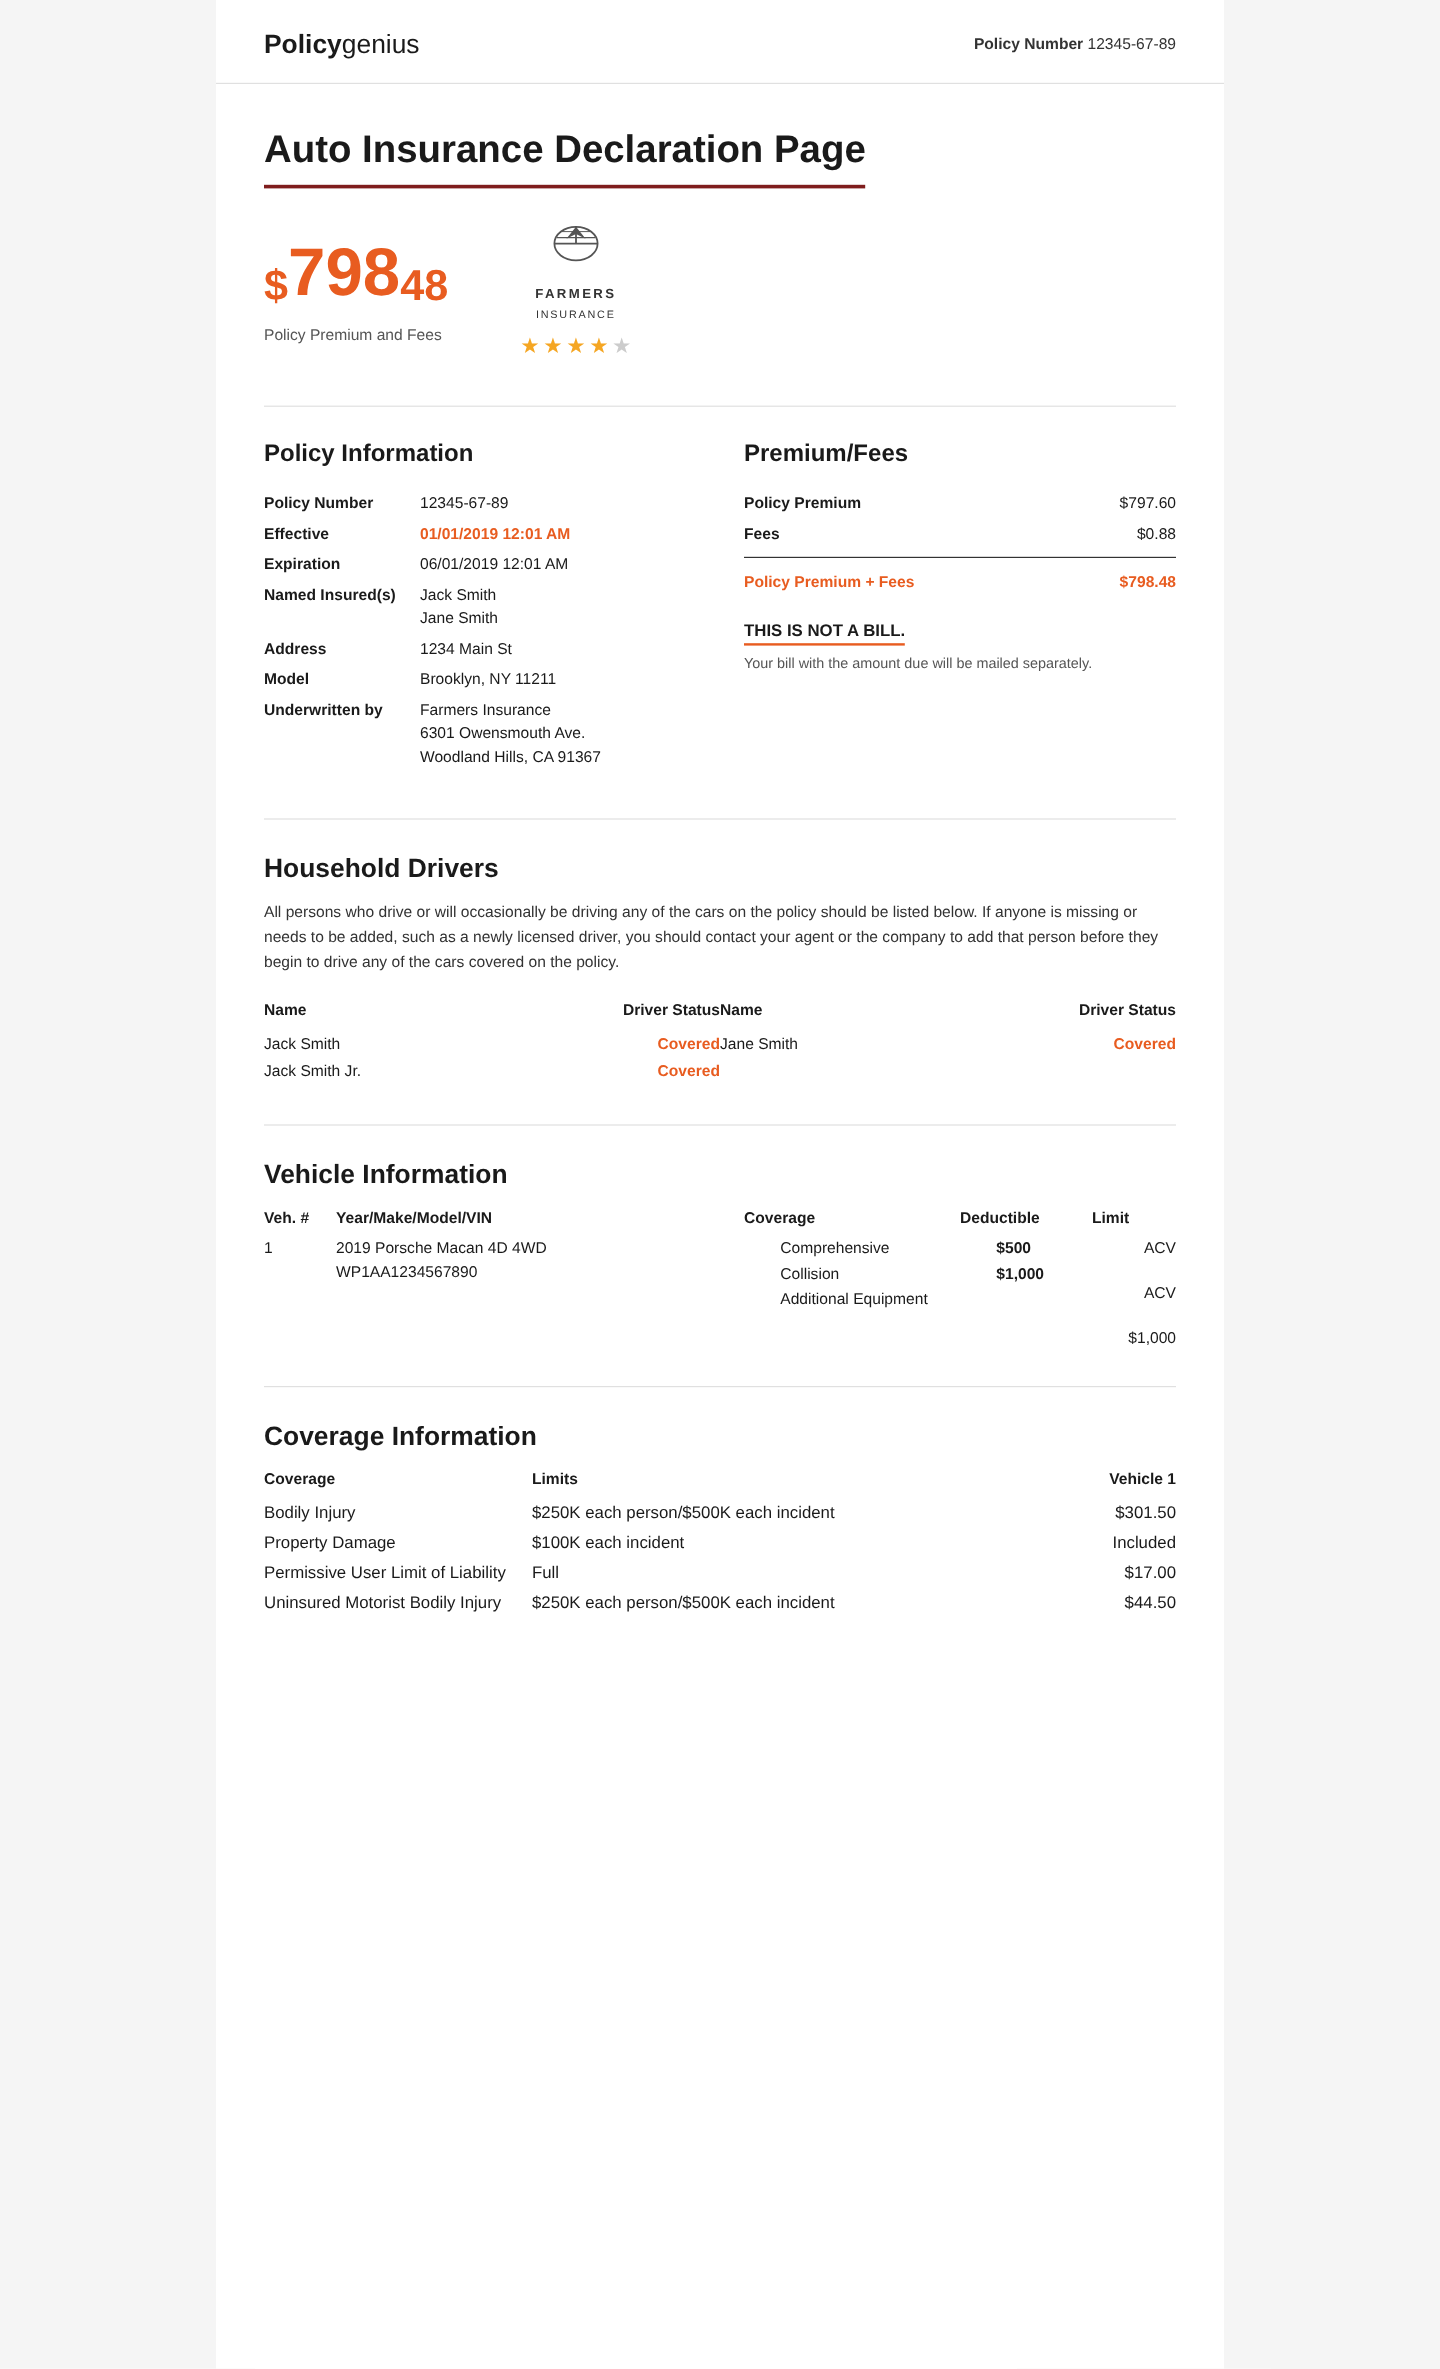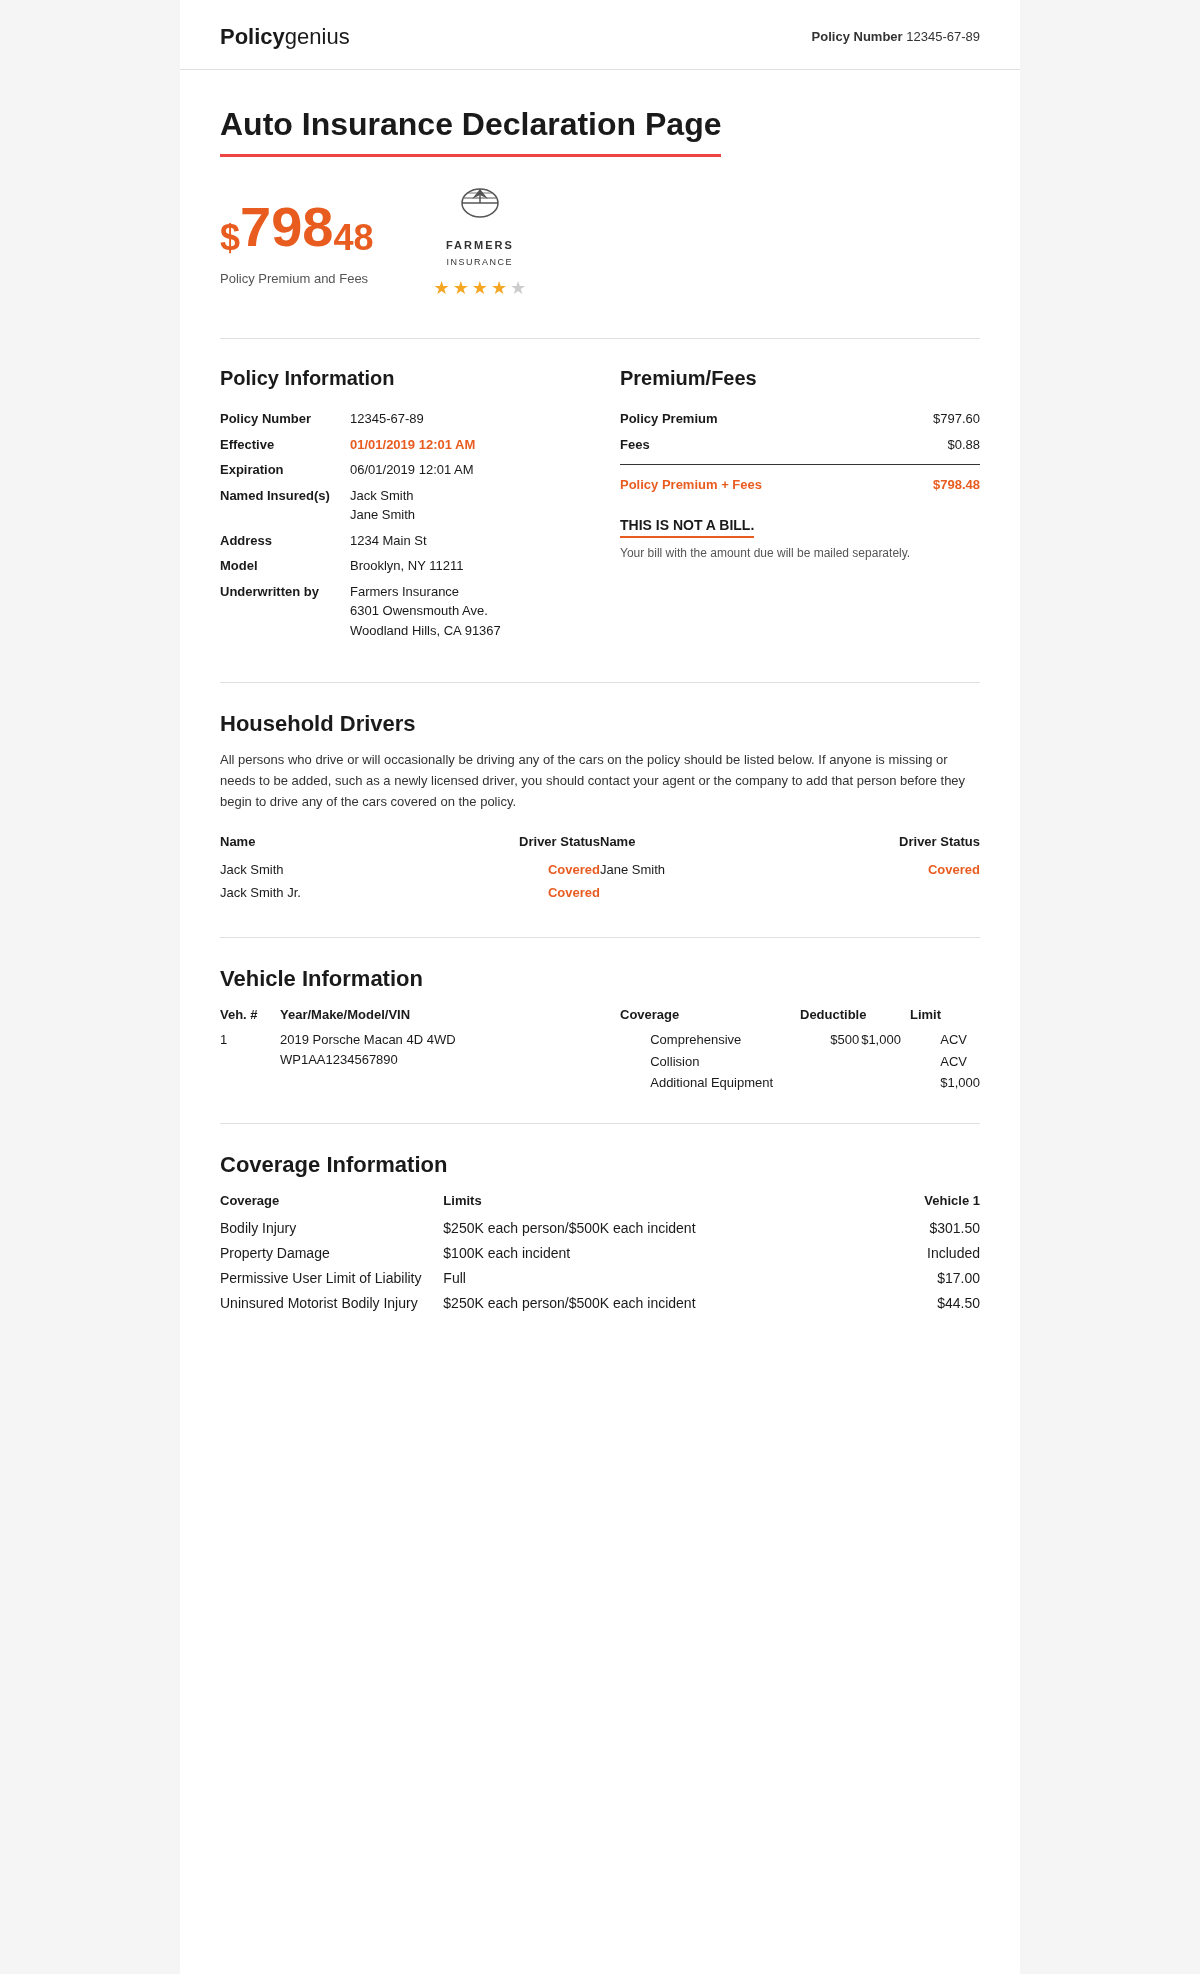--- a/index.html
+++ b/index.html
@@ -44,21 +44,21 @@
     .main-content {
       padding: 30px 40px 40px 40px;
     }
     
     .page-title {
       font-size: 32px;
       font-weight: 800;
       color: #1a1a1a;
       margin-bottom: 28px;
       padding-bottom: 6px;
-      border-bottom: 3px solid #ef4444;
+      border-bottom: 3px solid #7f1d1d;
       display: inline-block;
     }
     
     .premium-section {
       display: flex;
       align-items: center;
       margin-bottom: 36px;
       gap: 60px;
     }
     .premium-amount-block {}
@@ -288,28 +288,30 @@
       font-size: 13px;
     }
     .veh-coverage-lines {
       display: flex;
       flex-direction: column;
       gap: 2px;
       min-width: 180px;
     }
     .veh-deductible-lines {
       display: flex;
-      flex-direction: row;
+      flex-direction: column;
       gap: 2px;
       min-width: 110px;
+      font-weight: bold;
     }
     .veh-limit-lines {
       display: flex;
       flex-direction: column;
-      gap: 2px;
+      gap: 18px;
+      text-align: right;
     }
     
     .coverage-section {
       margin-bottom: 30px;
     }
     .coverage-header-row {
       display: flex;
       font-weight: 700;
       font-size: 13px;
       margin-bottom: 8px;

